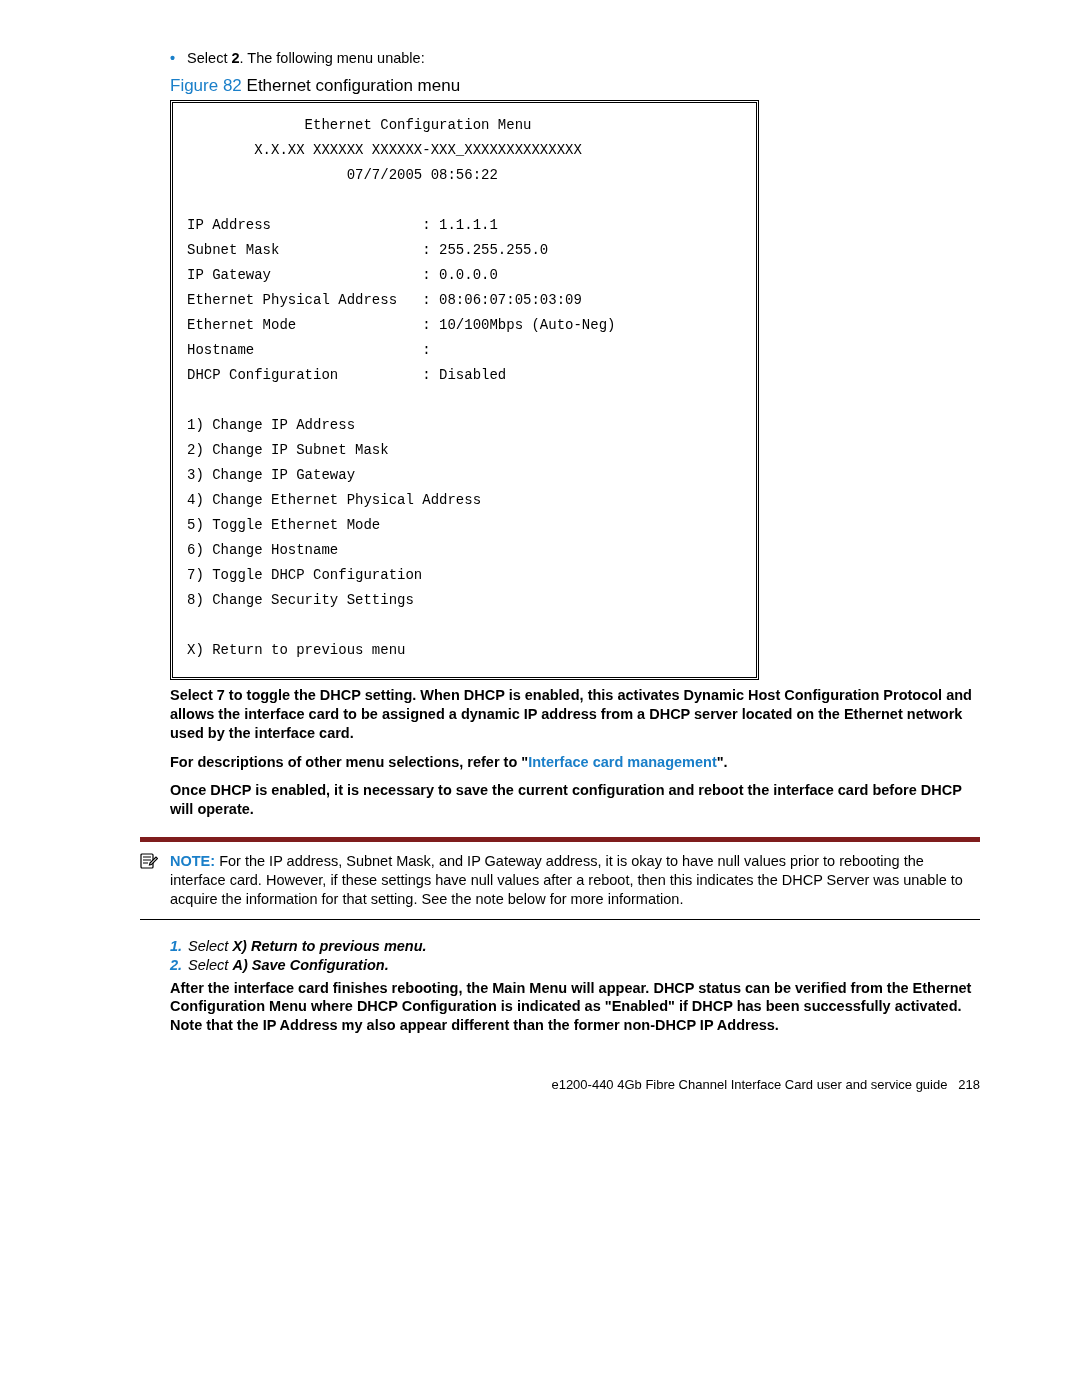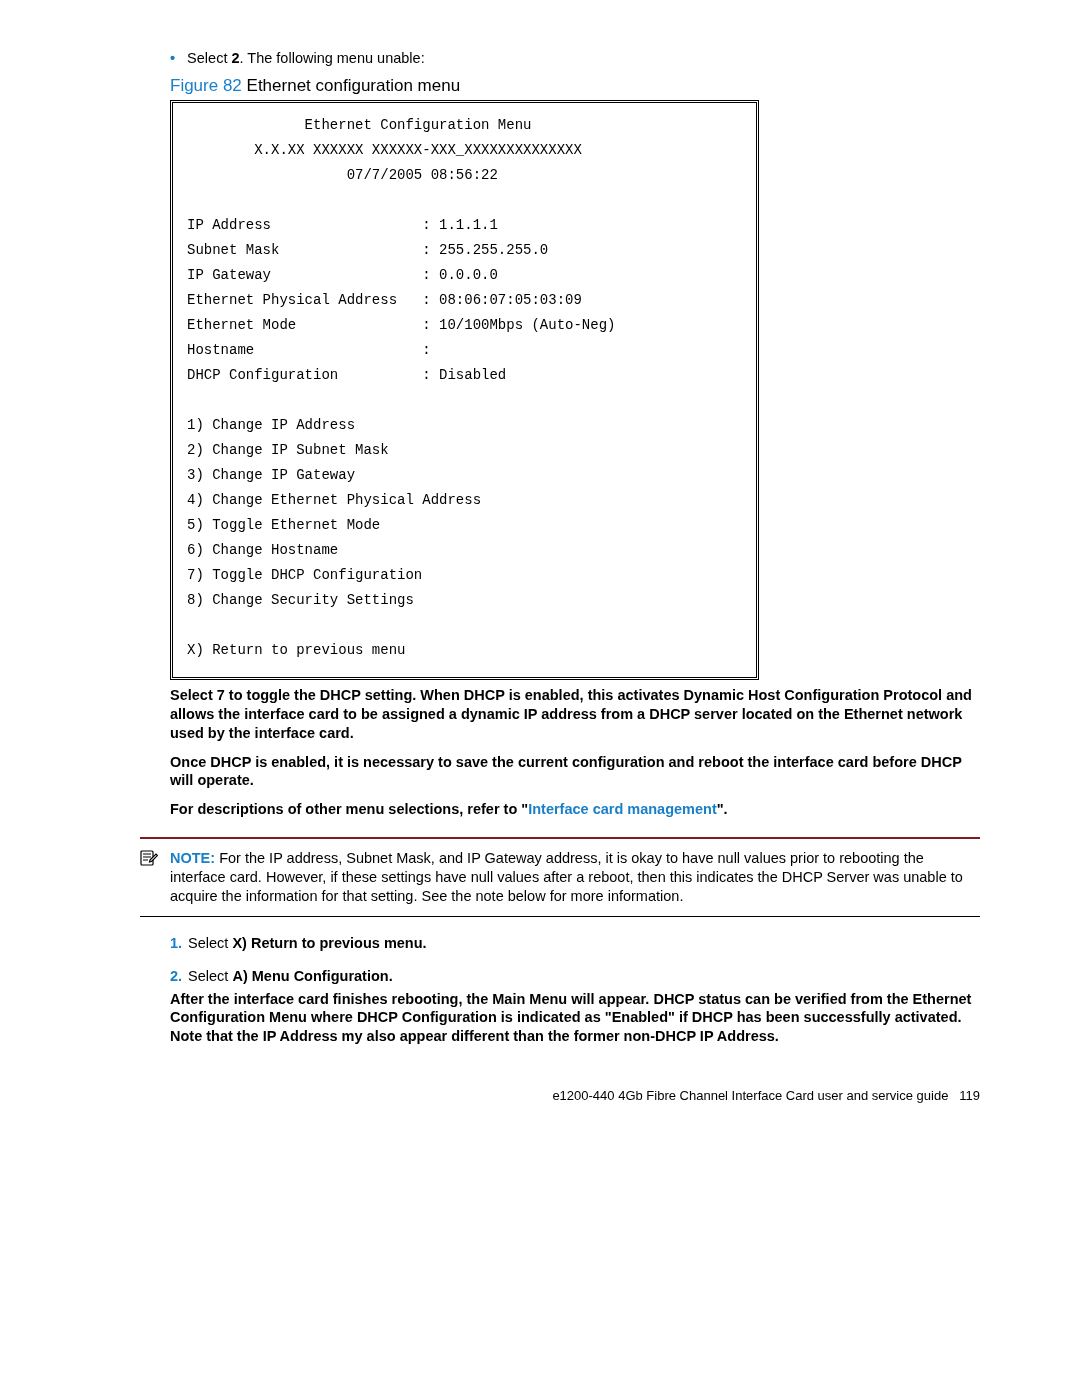--- a/index.html
+++ b/index.html
@@ -43,21 +43,21 @@
   .para {
     margin: 6px 0 10px 30px;
     font-size: 14.5px;
     line-height: 1.3;
     font-weight: bold;
   }
   .link {
     color: #1a7fc9;
   }
   .note-block {
-    border-top: 2px solid #7f1d1d;
+    border-top: 5px solid #7f1d1d;
     border-bottom: 1px solid #000;
     margin: 18px 0 18px 0;
     padding: 10px 0 10px 0;
   }
   .note-row {
     display: flex;
   }
   .note-icon-cell {
     width: 30px;
     flex: 0 0 30px;
@@ -76,22 +76,23 @@
   .note-label {
     color: #1a7fc9;
     font-weight: bold;
   }
   .ol-num {
     color: #1a7fc9;
     font-weight: bold;
     margin-right: 6px;
   }
   .ol-item {
-    margin: 17px 0 3px 30px;
+    margin: 3px 0 3px 30px;
     font-size: 14.5px;
+    font-style: italic;
   }
   .footer {
     text-align: right;
     font-size: 13px;
     margin-top: 42px;
   }
 </style>
 </head>
 <body>
 
@@ -127,25 +128,25 @@
 7) Toggle DHCP Configuration
 8) Change Security Settings
 
 X) Return to previous menu</div>
 
   <div class="para">
     <span>Select </span><b>7</b><span> to toggle the DHCP setting. When DHCP is enabled, this activates Dynamic Host Configuration Protocol and allows the interface card to be assigned a dynamic IP address from a DHCP server located on the Ethernet network used by the interface card.</span>
   </div>
 
   <div class="para">
-    <span>Once DHCP is enabled, it is necessary to </span><b>save</b><span> the current configuration and </span><b>reboot</b><span> the interface card before DHCP will operate.</span>
+    <span>For descriptions of other menu selections, refer to "</span><span class="link">Interface card management</span><span>".</span>
   </div>
 
   <div class="para">
-    <span>For descriptions of other menu selections, refer to "</span><span class="link">Interface card management</span><span>".</span>
+    <span>Once DHCP is enabled, it is necessary to </span><b>save</b><span> the current configuration and </span><b>reboot</b><span> the interface card before DHCP will operate.</span>
   </div>
 
   <div class="note-block">
     <div class="note-row">
       <div class="note-icon-cell">
         <span class="note-icon">
           <svg width="18" height="16" viewBox="0 0 18 16">
               <g fill="none" stroke="#000" stroke-width="1.2">
                 <rect x="1" y="1" width="12" height="14" rx="1"></rect>
                 <path d="M3 4h8M3 7h8M3 10h5"></path>
@@ -156,22 +157,22 @@
       </div>
       <div class="note-text">
         <span class="note-label">NOTE:</span><span>   For the IP address, Subnet Mask, and IP Gateway address, it is okay to have null values prior to rebooting the interface card. However, if these settings have null values after a reboot, then this indicates the DHCP Server was unable to acquire the information for that setting. See the note below for more information.</span>
       </div>
     </div>
   </div>
 
 
   <div id="steps">
       <div class="ol-item"><span class="ol-num">1.</span><span>Select </span><b>X) Return to previous menu.</b></div>
-      <div class="ol-item"><span class="ol-num">2.</span><span>Select </span><b>A) Menu Configuration.</b></div>
+      <div class="ol-item"><span class="ol-num">2.</span><span>Select </span><b>A) Save Configuration.</b></div>
     </div>
 
   <div class="para">After the interface card finishes rebooting, the Main Menu will appear. DHCP status can be verified from the Ethernet Configuration Menu where DHCP Configuration is indicated as "Enabled" if DHCP has been successfully activated. Note that the IP Address my also appear different than the former non-DHCP IP Address.</div>
 
   <div class="footer">
-    <span>e1200-440 4Gb Fibre Channel Interface Card user and service guide</span>&nbsp;&nbsp;&nbsp;<span>119</span>
+    <span>e1200-440 4Gb Fibre Channel Interface Card user and service guide</span>&nbsp;&nbsp;&nbsp;<span>218</span>
   </div>
 
 </div>
 
 </body></html>

